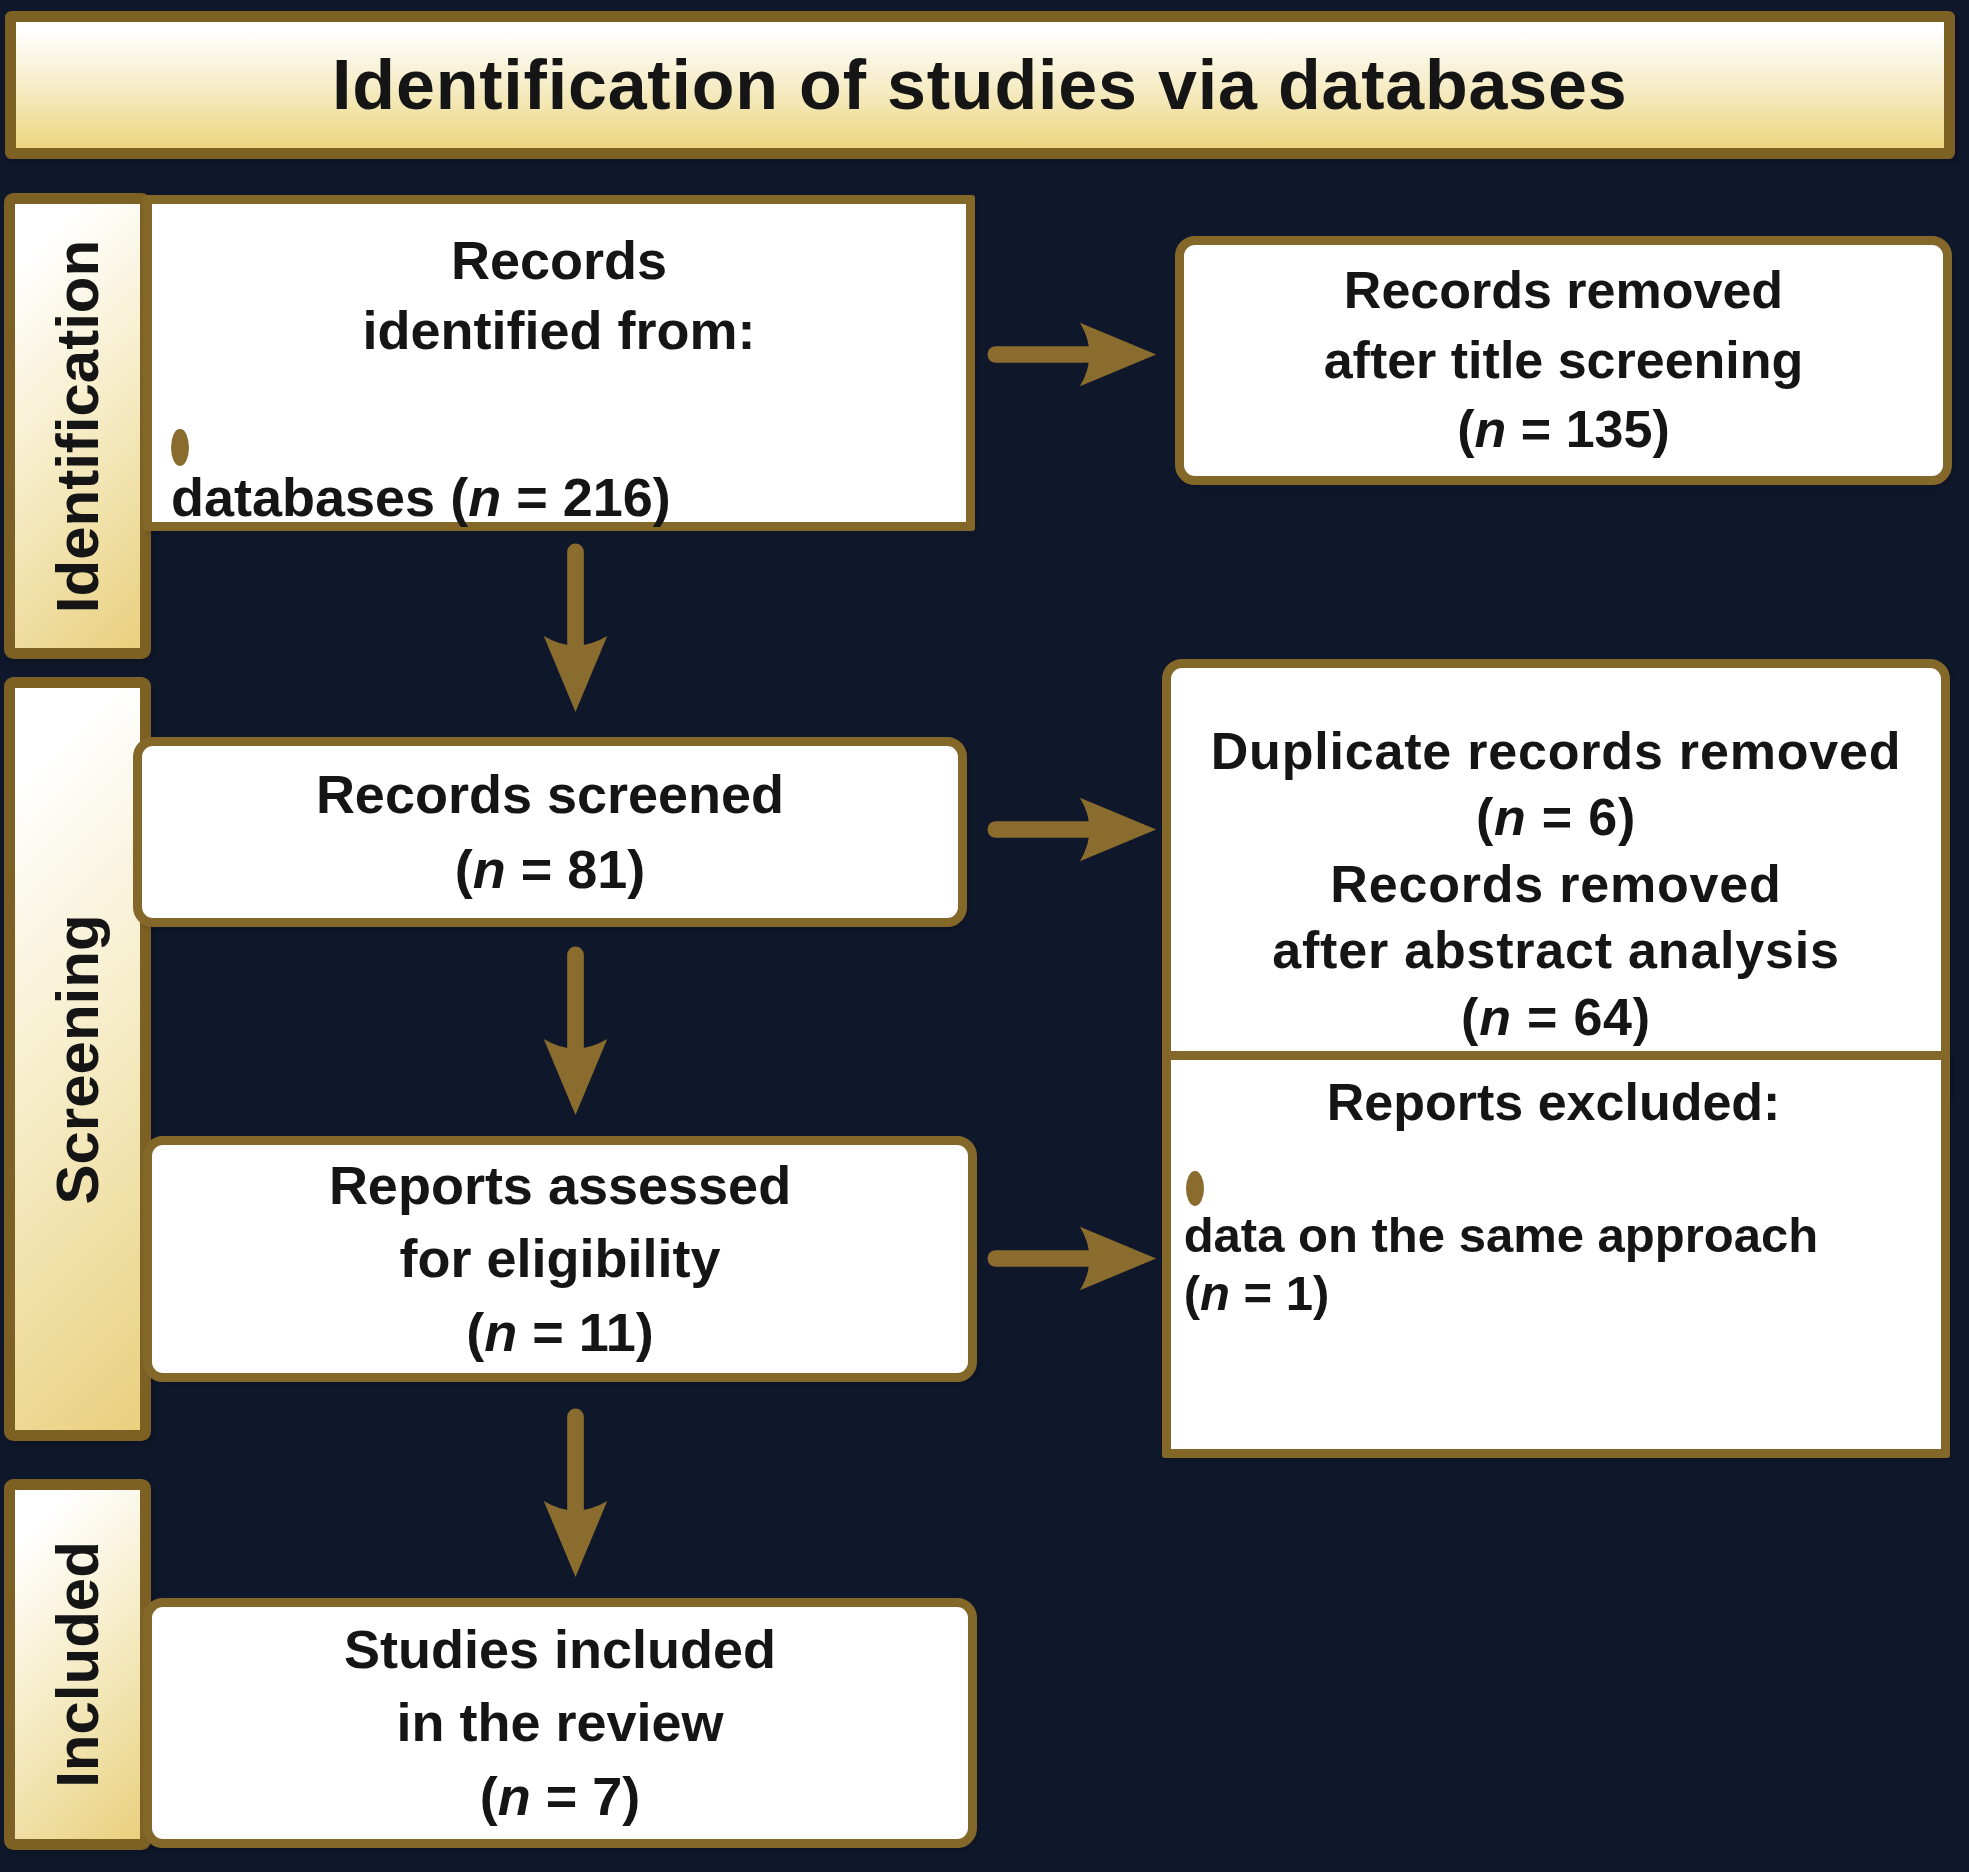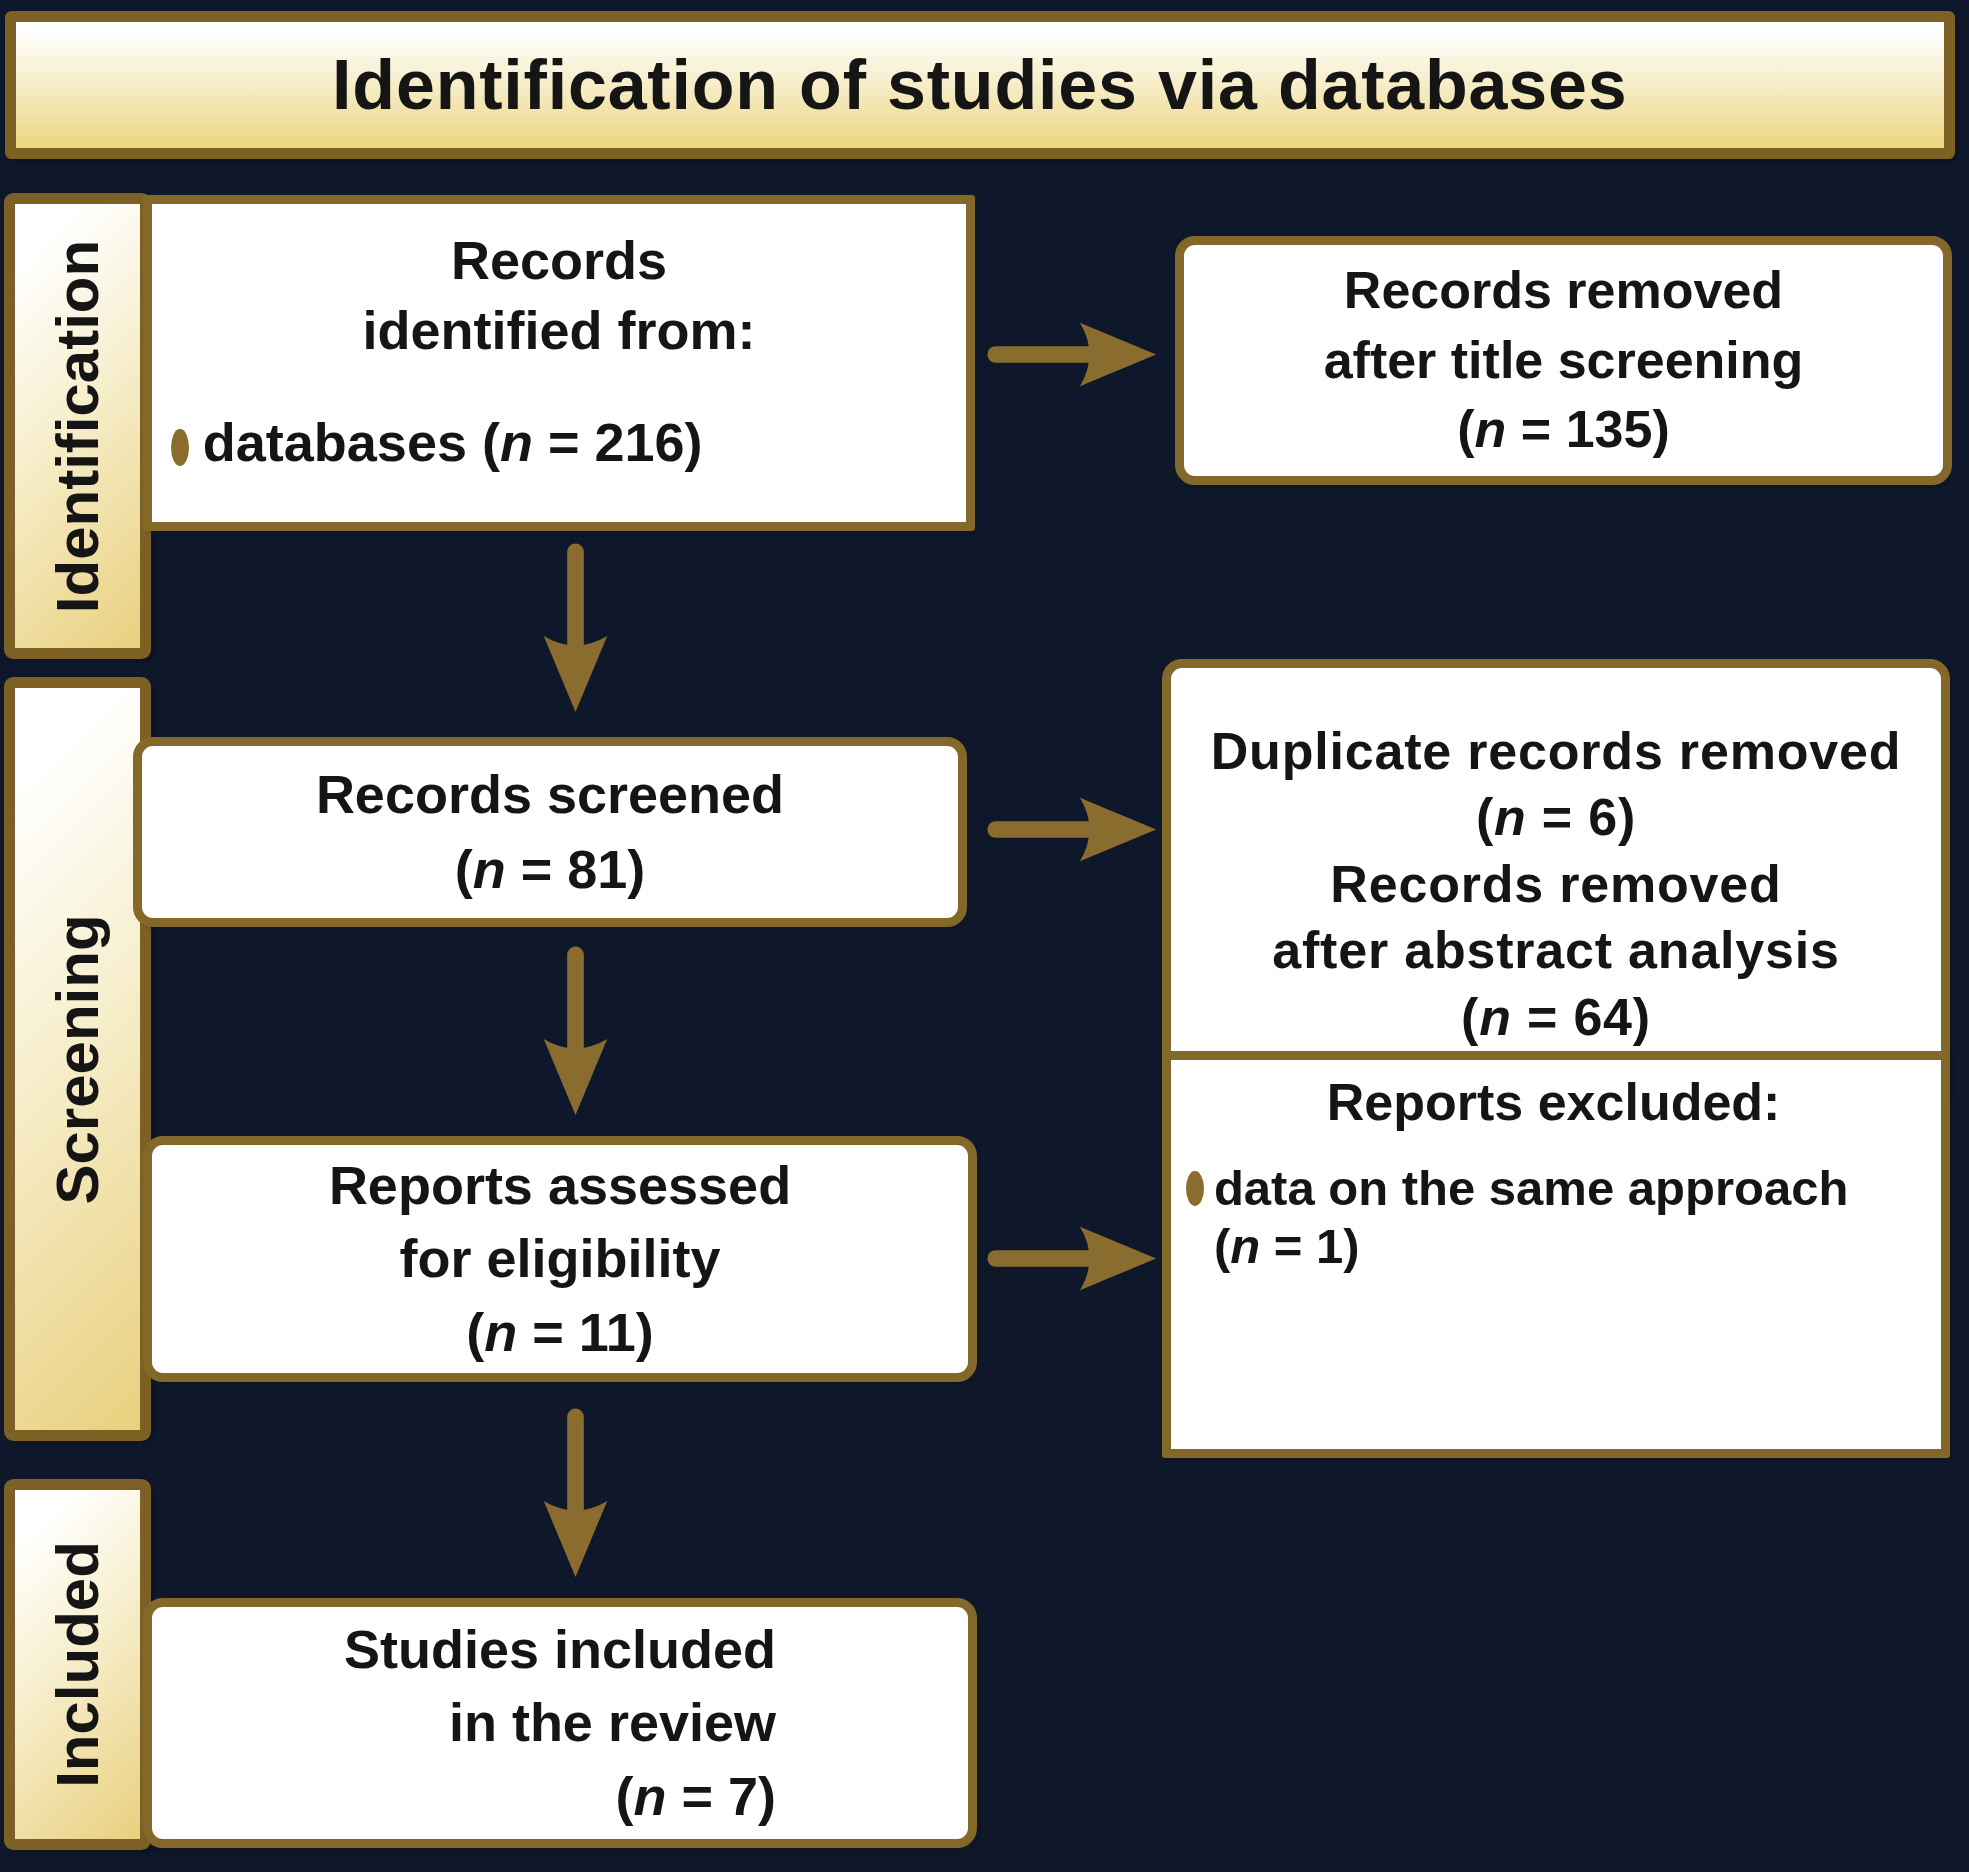--- a/index.html
+++ b/index.html
@@ -26,28 +26,28 @@
   #sb-included{top:1479px;height:371px;}
 
   
   .box{position:absolute;box-sizing:border-box;border:9.5px solid #846829;border-radius:3.2px;
     background:#ffffff;box-shadow:2.4px 3.2px 2.4px rgba(0,0,0,0.08);}
   .center-col{display:flex;flex-direction:column;align-items:center;justify-content:center;
     text-align:center;border-radius:20px;}
   #box-identified{left:143px;top:195px;width:832px;height:336px;}
   #box-screened{left:133px;top:737px;width:834px;height:190px;font-size:54px;line-height:1.38;}
   #box-assessed{left:143px;top:1136px;width:834px;height:246px;font-size:54px;line-height:1.36;}
-  #box-included{left:143px;top:1598px;width:834px;height:250px;font-size:54px;line-height:1.36;text-align:right;}
+  #box-included{left:143px;top:1598px;width:834px;height:250px;font-size:54px;line-height:1.36;}
   #rbox-title-screening{left:1175px;top:236px;width:777px;height:249px;font-size:52px;line-height:1.34;}
   #rbox-duplicates{left:1162px;top:659px;width:788px;height:450px;font-size:52px;line-height:1.28;letter-spacing:0.8px;}
   #rbox-excluded{left:1162px;top:1051px;width:788px;height:407px;}
 
   
   #box-identified .b1-title{margin-top:21px;text-align:center;font-size:54px;line-height:1.3;}
-  .bullet-row{display:flex;align-items:flex-start;}
+  .bullet-row{display:flex;align-items:flex-start;flex-direction:column;}
   #box-identified .bullet-row{margin-top:46px;padding-left:19px;font-size:54px;}
   .bullet-dot{flex:0 0 auto;width:17.5px;height:37px;border-radius:50%;background:#8a6d2e;}
   #box-identified .bullet-dot{margin:17.5px 14.3px 0 0;}
 
   
   #rbox-excluded{padding:9.5px 17.5px 8px 12.7px;}
   #rbox-excluded .rx-title{text-align:center;font-size:52px;line-height:1.25;margin-bottom:24px;}
   #rbox-excluded .bullet-row{font-size:49px;line-height:1.2;text-align:left;}
   #rbox-excluded .bullet-dot{width:17.5px;height:35px;margin:12px 10.3px 0 2.4px;}
 

